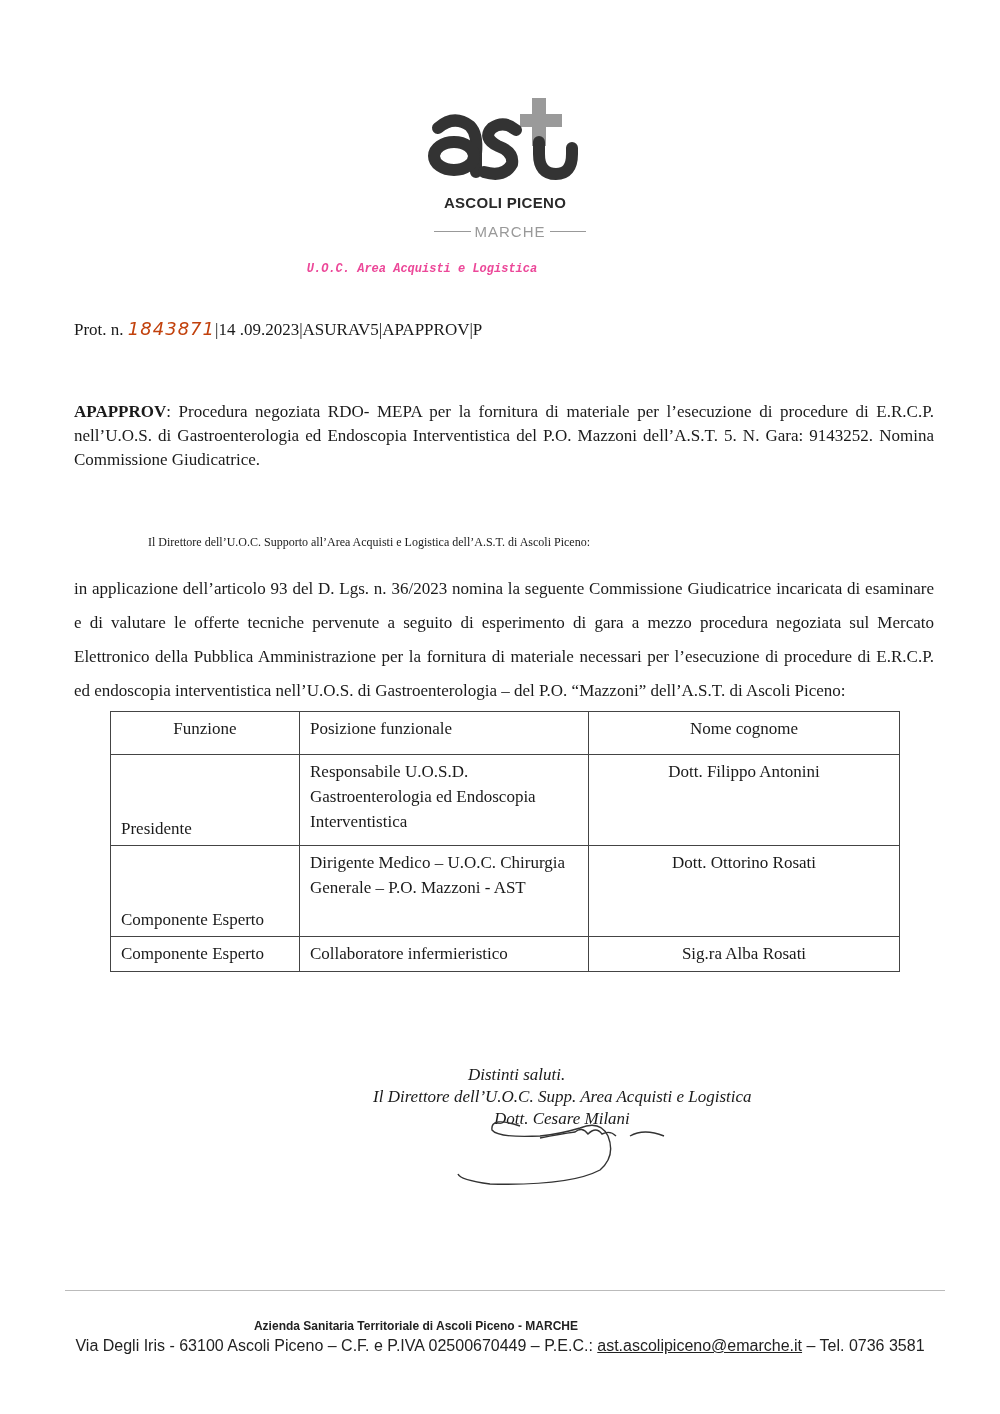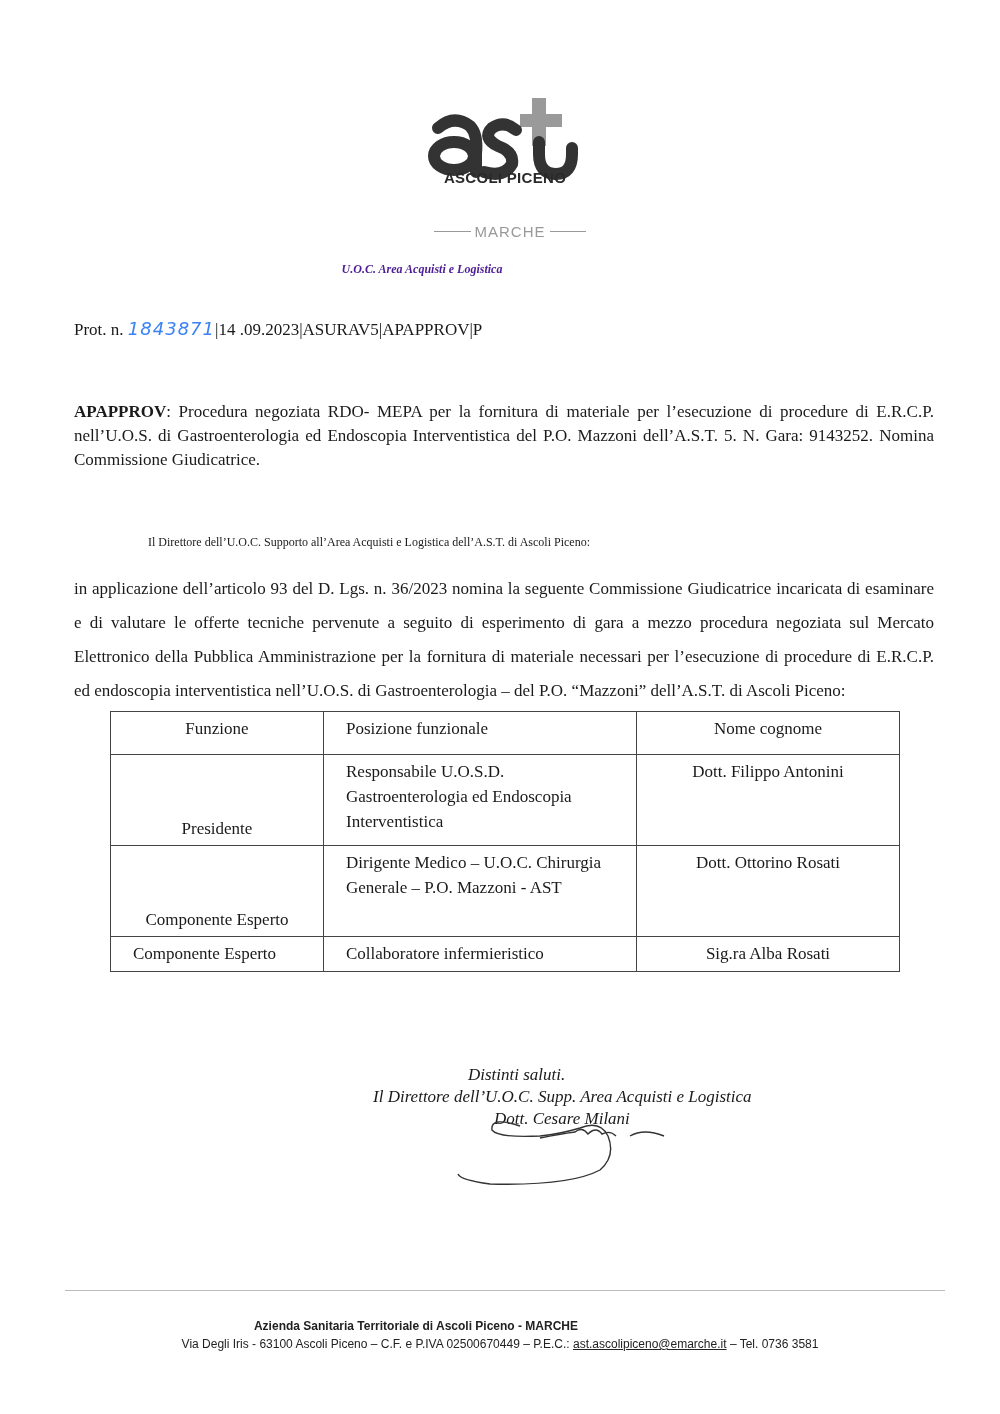--- a/index.html
+++ b/index.html
@@ -1,56 +1,56 @@
 <!DOCTYPE html>
 <html><head>
   <meta charset="utf-8">
   <style>
     html, body { margin: 0; padding: 0; background: #ffffff; }
     body { width: 1000px; height: 1414px; position: relative; overflow: hidden; color: #1a1a1a; font-family: "Liberation Serif", serif; }
 
     .logo { position: absolute; left: 420px; top: 92px; width: 170px; height: 130px; }
     .logo svg { display: block; }
-    .logo-city { position: absolute; left: 410px; top: 169px; width: 190px; text-align: center; font-family: "Liberation Sans", sans-serif; font-weight: bold; font-size: 15px; color: #2a2a2a; letter-spacing: 0.3px; }
+    .logo-city { position: absolute; left: 410px; top: 194px; width: 190px; text-align: center; font-family: "Liberation Sans", sans-serif; font-weight: bold; font-size: 15px; color: #2a2a2a; letter-spacing: 0.3px; }
     .logo-region { position: absolute; left: 430px; top: 207px; width: 160px; display: flex; align-items: center; justify-content: center; font-family: "Liberation Sans", sans-serif; font-size: 15px; color: #999; letter-spacing: 1px; margin-top: 16px; }
     .logo-region .ln { flex: 1; height: 1px; background: #999; margin: 0 4px; }
 
-    .dept { position: absolute; left: 0; width: 844px; top: 262px; text-align: center; font-family: Liberation Serif, serif; font-style: italic; font-weight: bold; font-size: 12px; color: #4c1d95; }
+    .dept { position: absolute; left: 0; width: 844px; top: 262px; text-align: center; font-family: Liberation Mono, monospace; font-style: italic; font-weight: bold; font-size: 12px; color: #ec4899; }
 
     .prot { position: absolute; left: 74px; top: 318px; font-size: 17px; }
-    .prot .hand { color: #3b82f6; font-family: "DejaVu Sans", sans-serif; font-size: 18px; font-style: italic; letter-spacing: 1px; }
+    .prot .hand { color: #c2410c; font-family: "DejaVu Sans", sans-serif; font-size: 18px; font-style: italic; letter-spacing: 1px; }
 
     .subject { position: absolute; left: 74px; top: 400px; width: 860px; font-size: 17px; line-height: 24px; text-align: justify; }
     .subject b { font-weight: bold; }
 
     .intro { position: absolute; left: 148px; top: 535px; font-size: 12px; }
 
     .body-par { position: absolute; left: 74px; top: 572px; width: 860px; font-size: 17px; line-height: 34px; text-align: justify; }
 
     table.commission { position: absolute; left: 110px; top: 711px; width: 790px; border-collapse: collapse; font-size: 17px; }
-    table.commission td, table.commission th { border: 1.5px solid #444; padding: 4px 22px; font-weight: normal; line-height: 25px; }
+    table.commission td, table.commission th { border: 1.5px solid #444; padding: 4px 10px; font-weight: normal; line-height: 25px; }
     table.commission th { height: 34px; vertical-align: top; }
     .c1 { width: 168px; }
     .c2 { width: 268px; }
     .c3 { }
     .center { text-align: center; }
     .left { text-align: left; }
     .tall { height: 82px; }
-    td.bottom { vertical-align: bottom; text-align: center; }
+    td.bottom { vertical-align: bottom; }
     td.top { vertical-align: top; }
 
     .closing { position: absolute; left: 0; top: 1064px; width: 1000px; font-style: italic; font-size: 17px; line-height: 22px; }
     .closing .l1 { position: absolute; left: 468px; top: 0; }
     .closing .l2 { position: absolute; left: 373px; top: 22px; }
     .closing .l3 { position: absolute; left: 494px; top: 44px; }
     .signature { position: absolute; left: 450px; top: 1108px; width: 230px; height: 85px; }
 
     .footer-line { position: absolute; left: 65px; top: 1290px; width: 880px; height: 1px; background: #bbb; }
     .footer-org { position: absolute; left: 0; width: 832px; top: 1319px; text-align: center; font-family: "Liberation Sans", sans-serif; font-weight: bold; font-size: 12px; color: #222; }
-    .footer-addr { position: absolute; left: 0; width: 1000px; top: 1337px; text-align: center; font-family: "Liberation Sans", sans-serif; font-size: 12px; color: #222; }
+    .footer-addr { position: absolute; left: 0; width: 1000px; top: 1337px; text-align: center; font-family: "Liberation Sans", sans-serif; font-size: 16px; color: #222; }
     .footer-addr a { color: #222; text-decoration: underline; }
   </style>
 </head>
 <body>
 
 <div class="logo">
   <svg width="170" height="95" viewBox="0 0 170 95">
 
     <rect x="112" y="6" width="14" height="48" fill="#9a9a9a"></rect>
     <rect x="100" y="22" width="42" height="13" fill="#9a9a9a"></rect>

